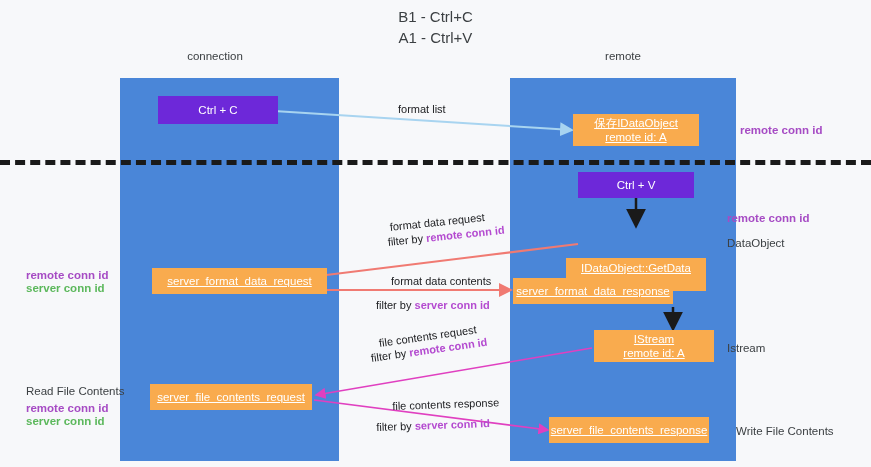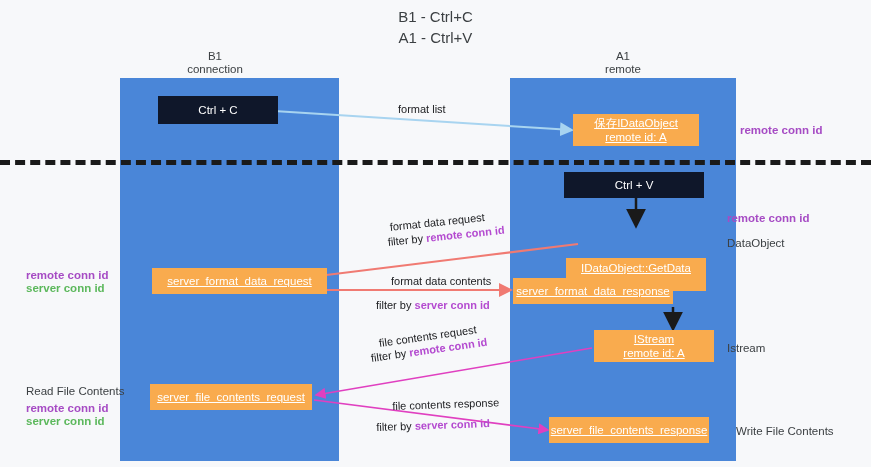--- a/index.html
+++ b/index.html
@@ -3,21 +3,21 @@
 <meta charset="utf-8">
 <style>
   html,body{margin:0;padding:0;}
   body{width:871px;height:467px;background:#f7f8fa;font-family:"Liberation Sans",sans-serif;overflow:hidden;}
   #stage{position:relative;width:871px;height:467px;}
   .lane{position:absolute;background:#4a86d8;}
   .lane-hdr{position:absolute;text-align:center;color:#3c4043;font-size:11.5px;line-height:13px;}
   .title{position:absolute;left:0;right:0;top:6px;text-align:center;color:#3c4043;font-size:15px;line-height:21px;}
   .box{position:absolute;display:flex;align-items:center;justify-content:center;flex-direction:column;
        color:#ffffff;font-size:11.5px;line-height:14px;text-align:center;box-sizing:border-box;}
-  .green{background:#0f172a;}
+  .green{background:#6d28d9;}
   .orange{background:#f9ab4e;text-decoration:underline;}
   .side{position:absolute;font-size:11.5px;line-height:14px;}
   .purple{color:#a64bc4;font-weight:bold;}
   .greenT{color:#5cb85c;font-weight:bold;}
   .dark{color:#3c4043;}
   .alab{position:absolute;font-size:11px;line-height:14px;color:#202124;white-space:nowrap;}
   .alab .purple{color:#b44bd0;}
   svg.ov{position:absolute;left:0;top:0;width:871px;height:467px;pointer-events:none;}
   .dash{position:absolute;left:0;width:871px;height:0;border-top:5px dashed #1a1a1a;}
 </style>
@@ -25,25 +25,23 @@
 <body>
 
 <div id="stage">
 
   <div class="title">
     <div>B1 - Ctrl+C</div>
     <div>A1 - Ctrl+V</div>
   </div>
 
   <div class="lane-hdr" style="left:145px;top:50px;width:140px;">
-    <div>B1</div>
     <div>connection</div>
   </div>
   <div class="lane-hdr" style="left:553px;top:50px;width:140px;">
-    <div>A1</div>
     <div>remote</div>
   </div>
 
   <div class="lane" style="left:120px;top:78px;width:219px;height:383px;"></div>
   <div class="lane" style="left:510px;top:78px;width:226px;height:383px;"></div>
 
   <svg class="ov" viewBox="0 0 871 467">
     <defs>
       <marker id="mBlue" markerWidth="7" markerHeight="7" refX="6" refY="3.5" orient="auto">
         <path d="M0,0 L7,3.5 L0,7 z" fill="#a8d4f0"></path>
@@ -78,21 +76,21 @@
 
   <div class="box green" style="left:158px;top:96px;width:120px;height:28px;">
     <span>Ctrl + C</span>
   </div>
 
   <div class="box orange" style="left:573px;top:114px;width:126px;height:32px;">
     <span>保存IDataObject</span>
     <span>remote id: A</span>
   </div>
 
-  <div class="box green" style="left:564px;top:172px;width:140px;height:26px;">
+  <div class="box green" style="left:578px;top:172px;width:116px;height:26px;">
     <span>Ctrl + V</span>
   </div>
 
   <div class="box orange" style="left:566px;top:226px;width:140px;height:33px;margin-top:32px;">
     <span>IDataObject::GetData</span>
     <span>remote id: A</span>
   </div>
 
   <div class="box orange" style="left:152px;top:268px;width:175px;height:26px;text-align:right;">
     <span>server_format_data_request</span>

